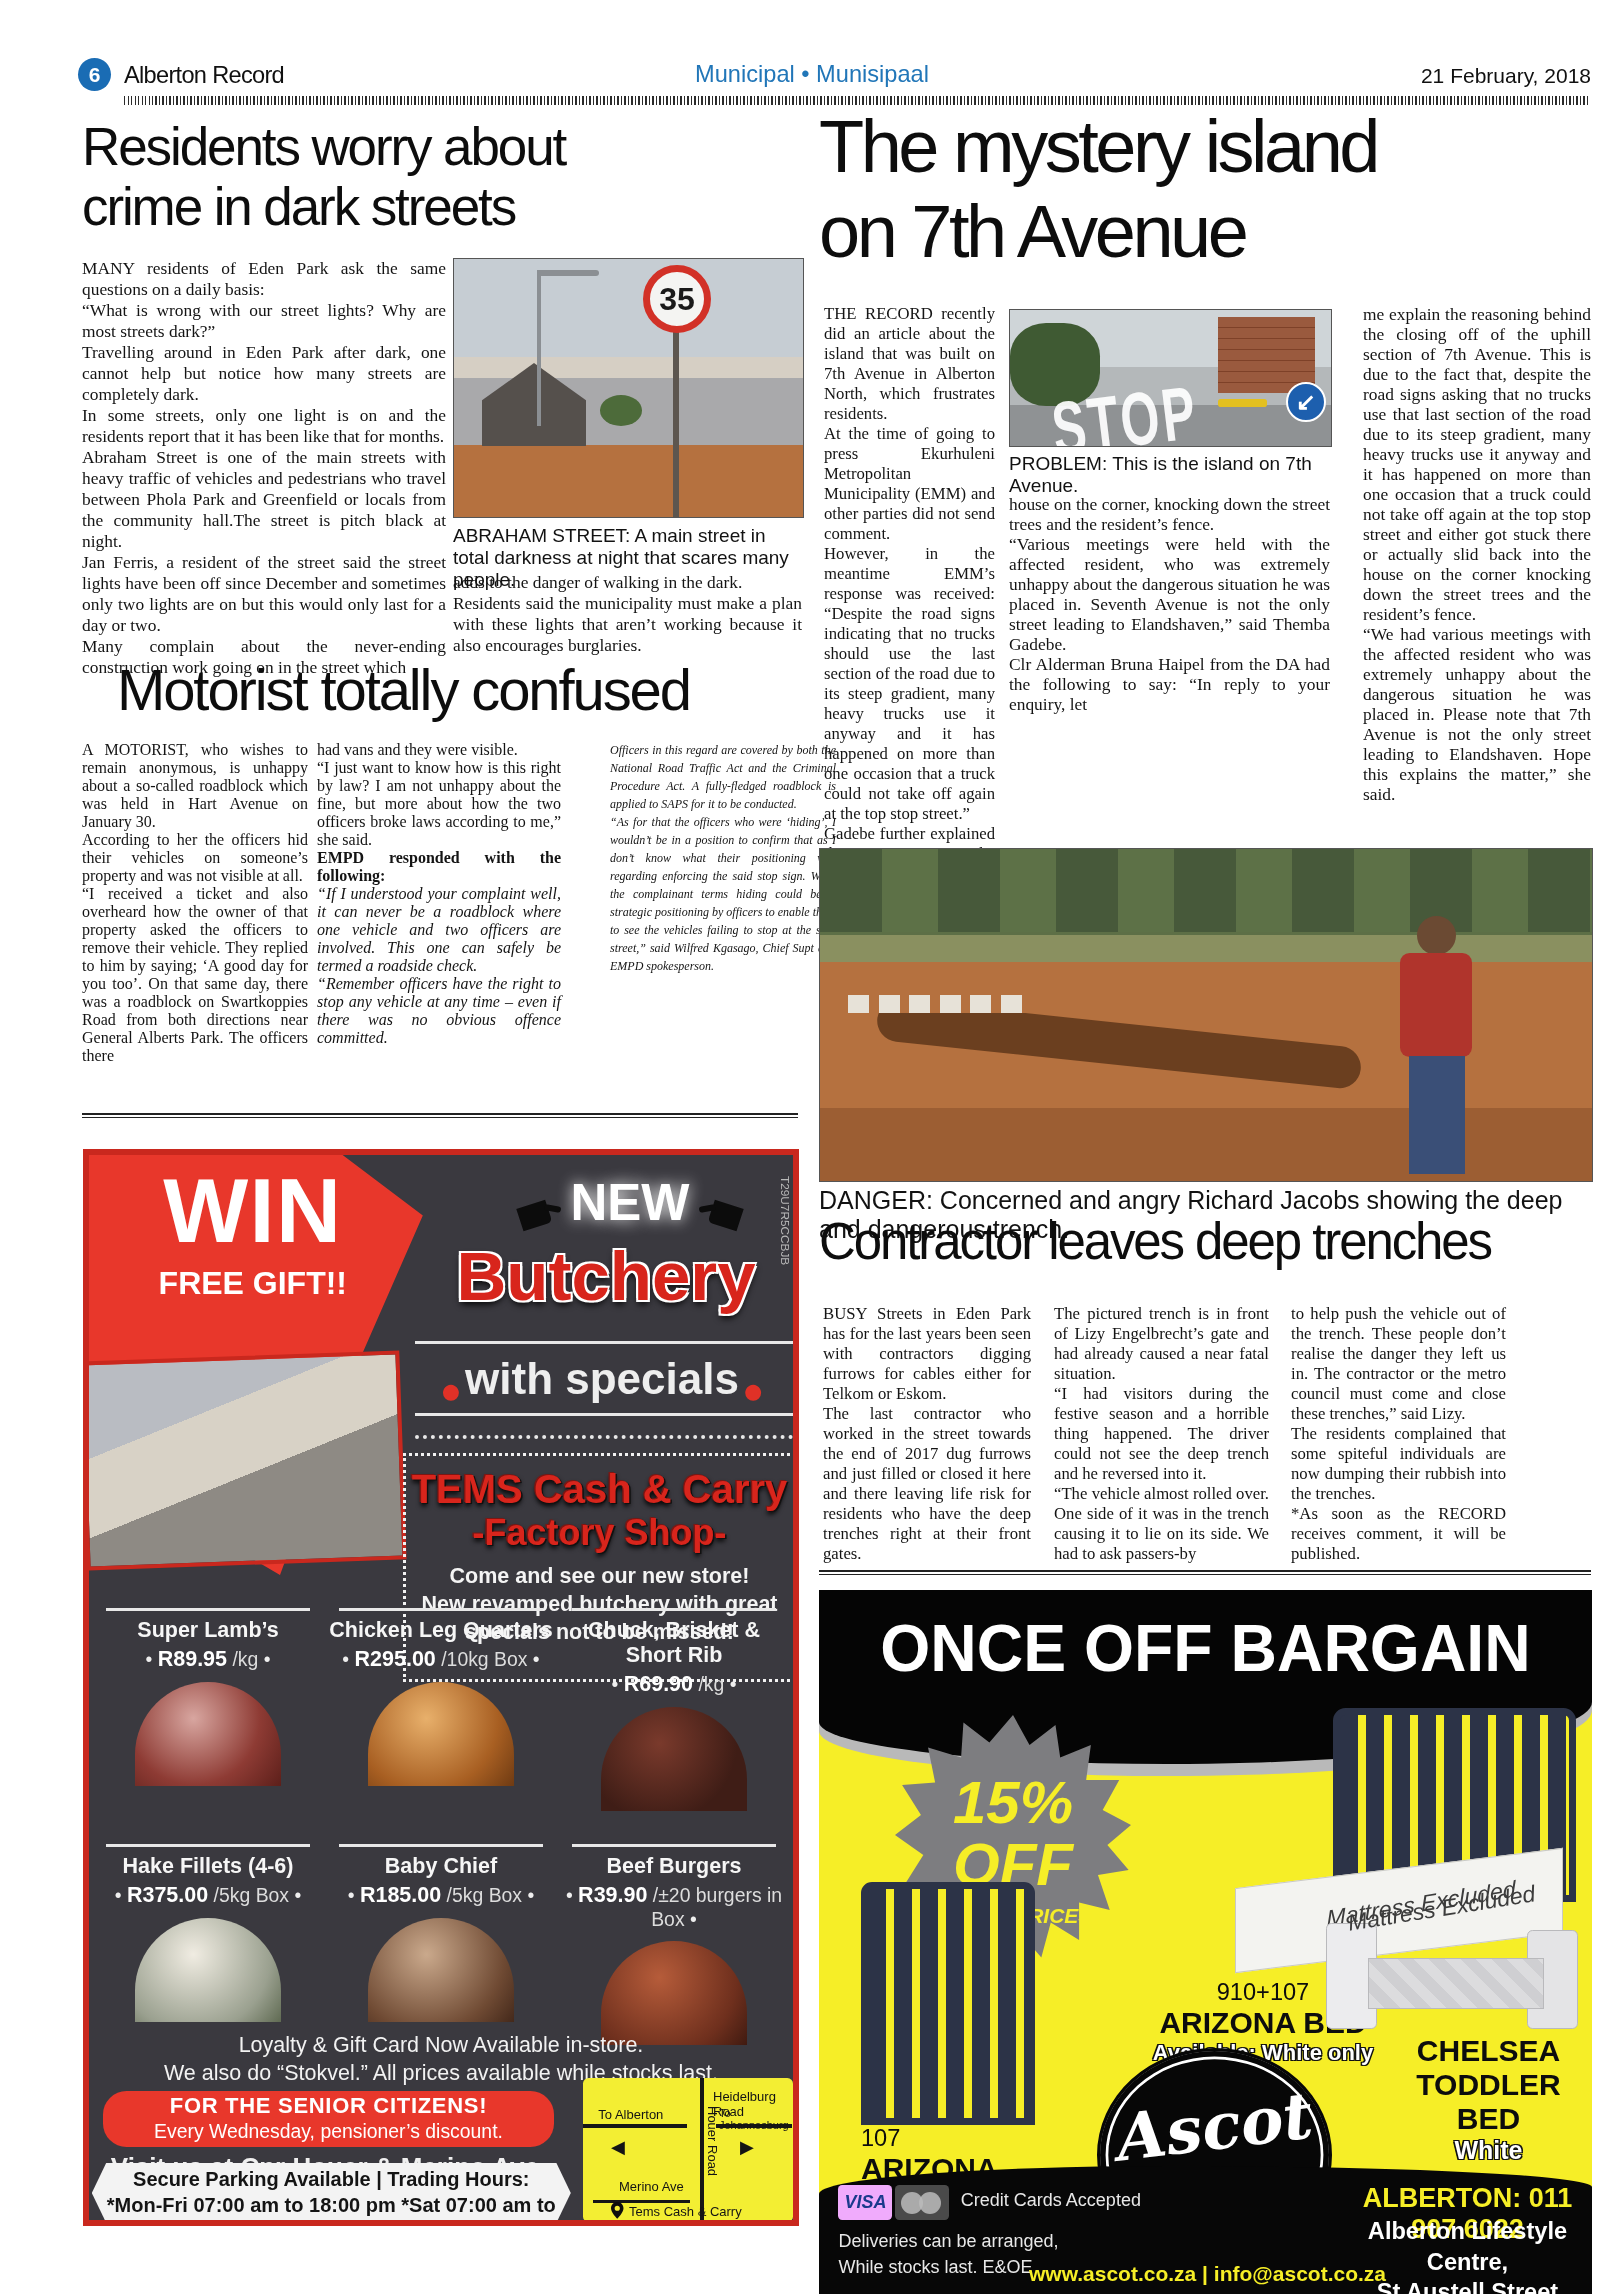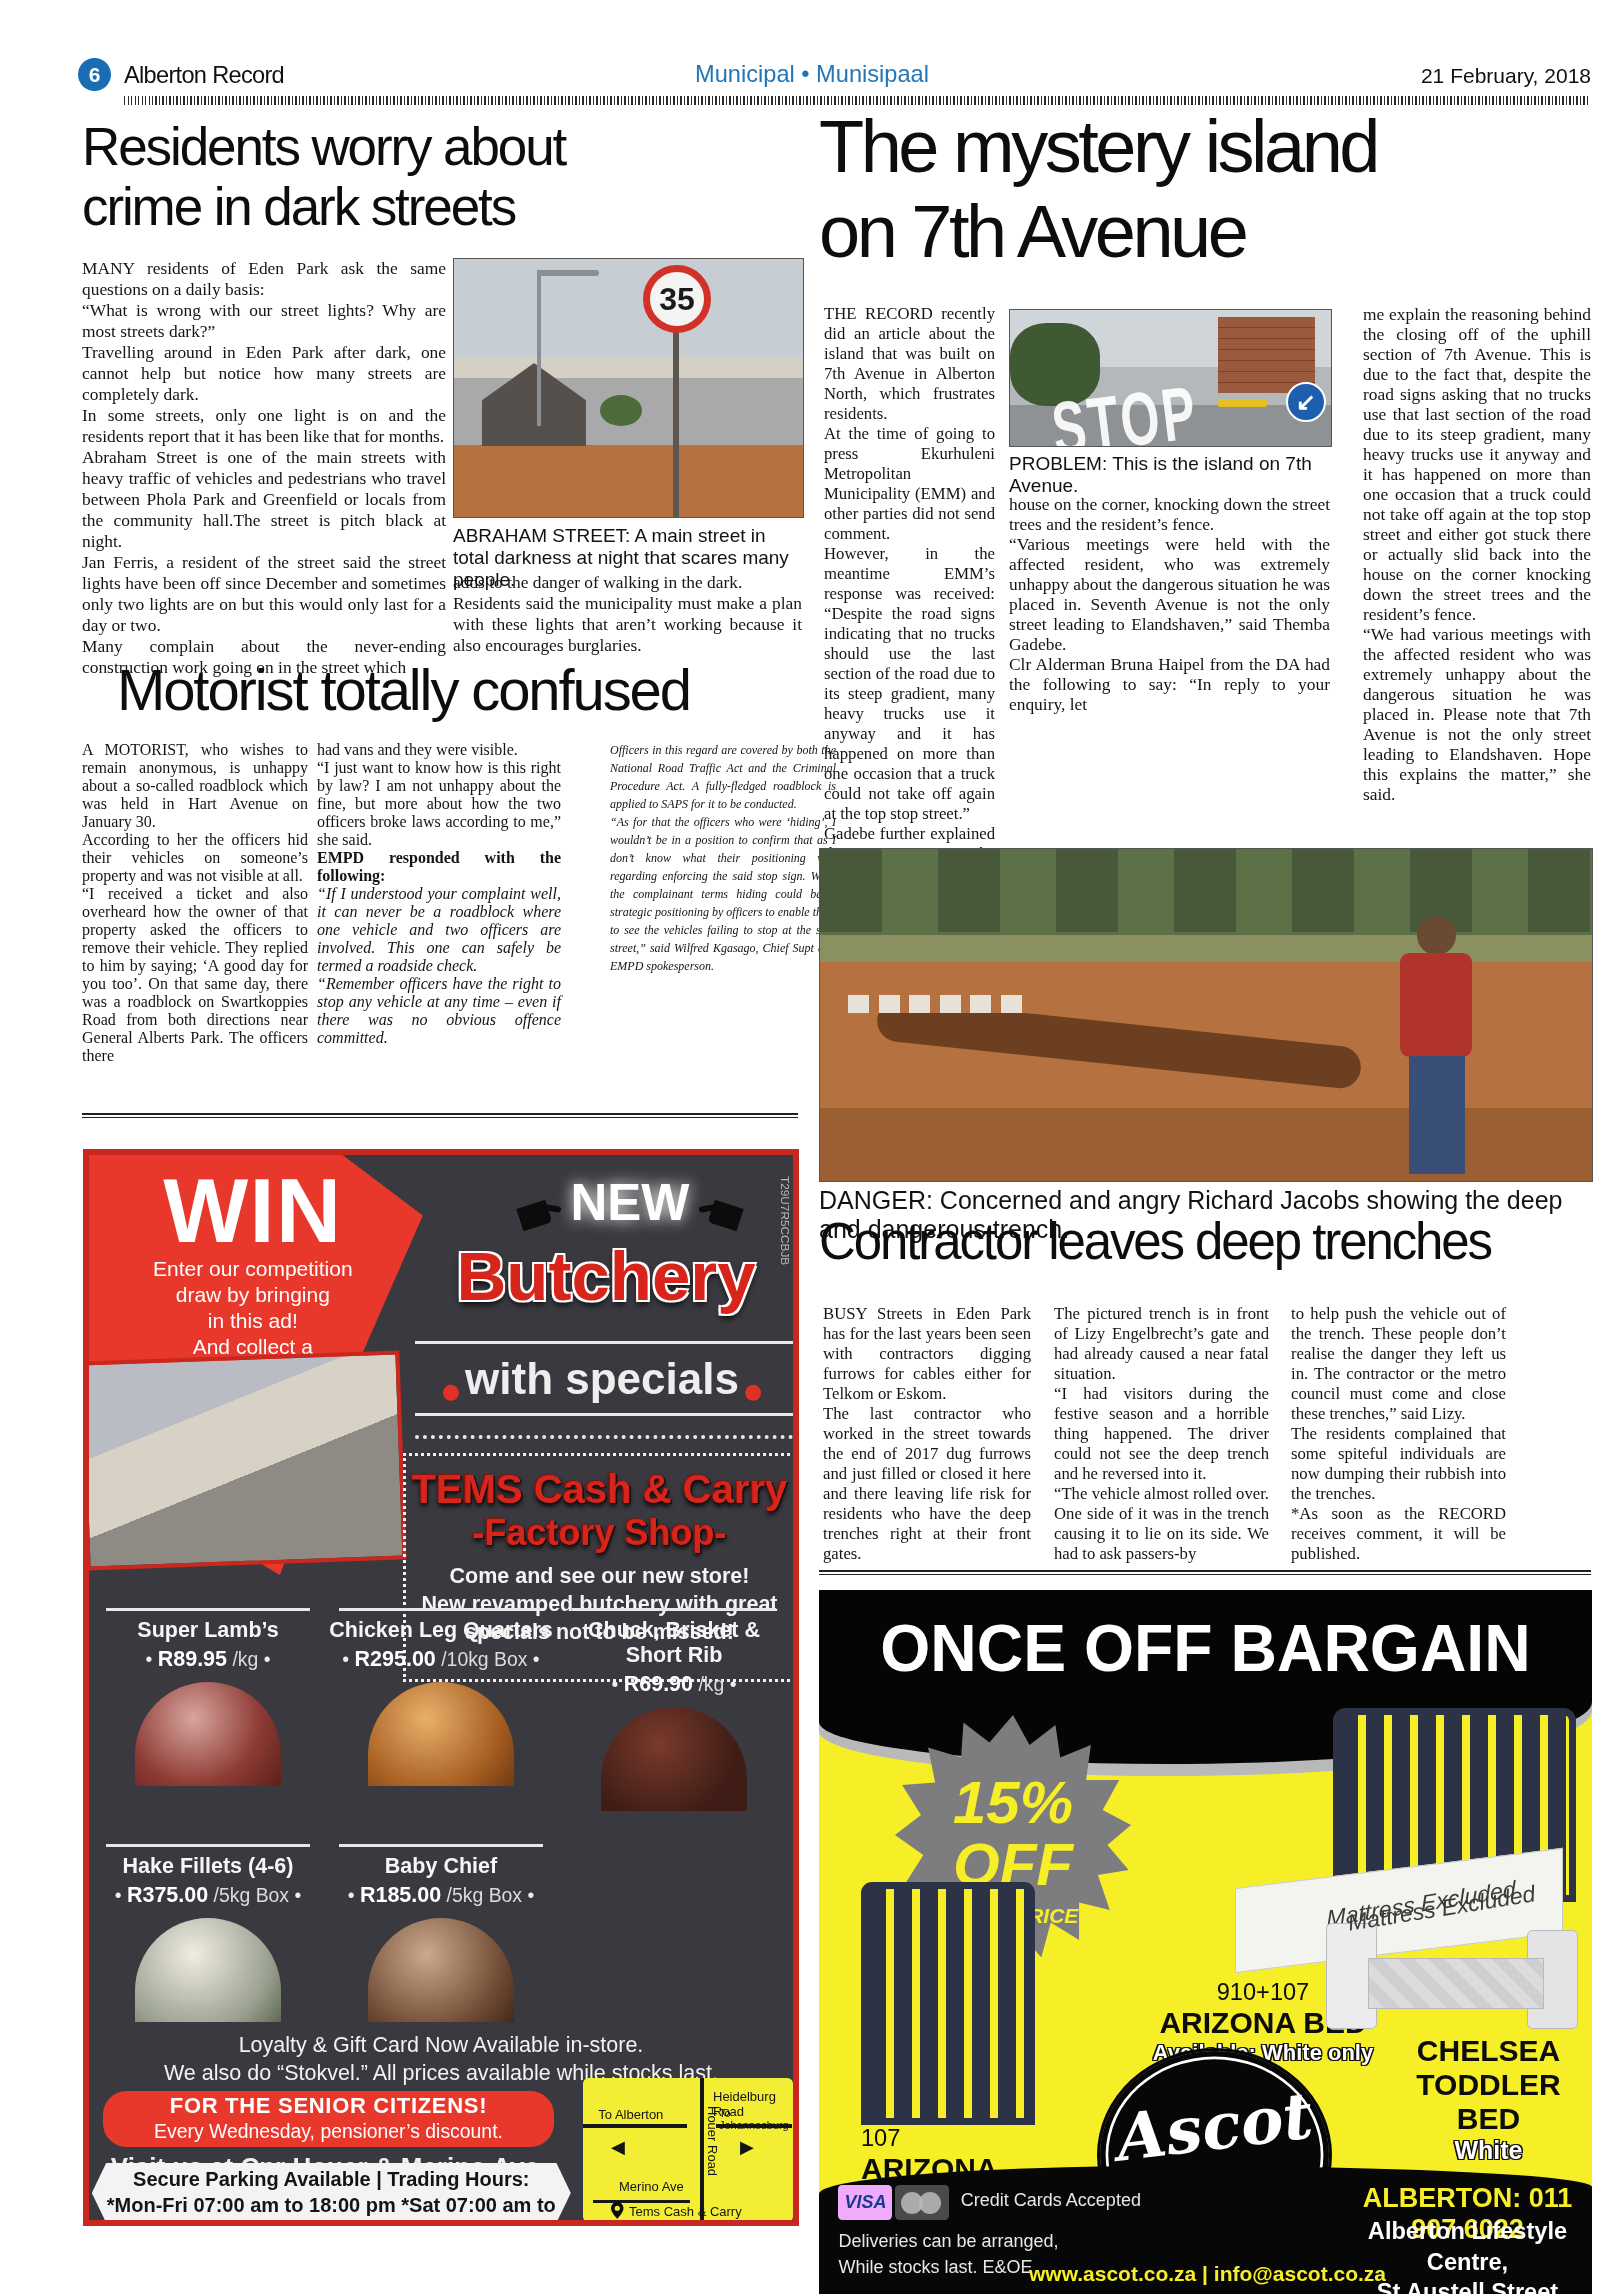--- a/index.html
+++ b/index.html
@@ -196,24 +196,20 @@
 <div class="abs bodycol" style="left:1291px;top:1304px;width:215px;font-size:16.7px;line-height:20px;">to help push the vehicle out of the trench. These people don’t realise the danger they left us in. The contractor or the metro council must come and close these trenches,” said Lizy.
 The residents complained that some spiteful individuals are now dumping their rubbish into the trenches.
 *As soon as the RECORD receives comment, it will be published.</div>
 <div class="abs rule2" style="left:819px;top:1570px;width:772px;"></div>
 
 <div class="abs butcher-ad">
 
   <div class="abs win-ribbon">
     <div style="text-align:center;padding-top:16.7px;">
       <div class="win-word">WIN</div>
-      <div class="win-lines">Enter our competition
-draw by bringing
-in this ad!
-And collect a</div>
       <div class="win-gift" style="margin-top:9.7px;">FREE GIFT!!</div>
     </div>
   </div>
 
   <div class="abs" style="left:378px;top:18px;width:326px;text-align:center;">
     <svg width="51" height="51" viewBox="0 0 74 74" style="vertical-align:middle;transform:rotate(-18deg);">
       <path d="M6 14 h44 v26 q0 8 -8 8 h-36 z" fill="#0c0c0c"></path>
       <rect x="48" y="20" width="24" height="9" rx="4" fill="#0c0c0c" transform="rotate(28 48 20)"></rect>
     </svg>
     <span class="new-word">NEW</span>
@@ -265,20 +261,26 @@
     <div class="prod-rule"></div>
     <div class="prod-name">Hake Fillets (4-6)</div>
     <div class="prod-price"><b>R375.00</b> <span>/5kg Box</span></div>
     <div class="prod-photo" style="background:radial-gradient(circle at 40% 35%,#f0ece2,#9aa08f 70%,#5f6a52);"></div>
   </div>
   <div class="abs prod" style="left:240px;top:689px;">
     <div class="prod-rule"></div>
     <div class="prod-name">Baby Chief</div>
     <div class="prod-price"><b>R185.00</b> <span>/5kg Box</span></div>
     <div class="prod-photo" style="background:radial-gradient(circle at 40% 35%,#caa98c,#6f4a33 70%,#43281a);"></div>
+  </div>
+  <div class="abs prod" style="left:473px;top:689px;">
+    <div class="prod-rule"></div>
+    <div class="prod-name">Beef Burgers</div>
+    <div class="prod-price"><b>R39.90</b> <span>/±20 burgers in Box</span></div>
+    <div class="prod-photo" style="background:radial-gradient(circle at 40% 35%,#b65c3a,#6e2f1d 70%,#3f1a10);"></div>
   </div>
 
   <div class="abs loyalty" style="left:0;top:876px;width:704px;">Loyalty &amp; Gift Card Now Available in-store.
 We also do “Stokvel.” All prices available while stocks last.</div>
   <div class="abs senior" style="left:14px;top:936px;width:451px;height:56px;">
     <b>FOR THE SENIOR CITIZENS!</b><br>
     <span>Every Wednesday, pensioner’s discount.</span>
   </div>
   <div class="abs visit" style="left:0;top:997px;width:479px;">Visit us at Cnr Houer &amp; Merino Ave, City Deep</div>
   <div class="abs callus" style="left:21px;top:1026px;width:437px;">Call us 011 610-7300</div>

